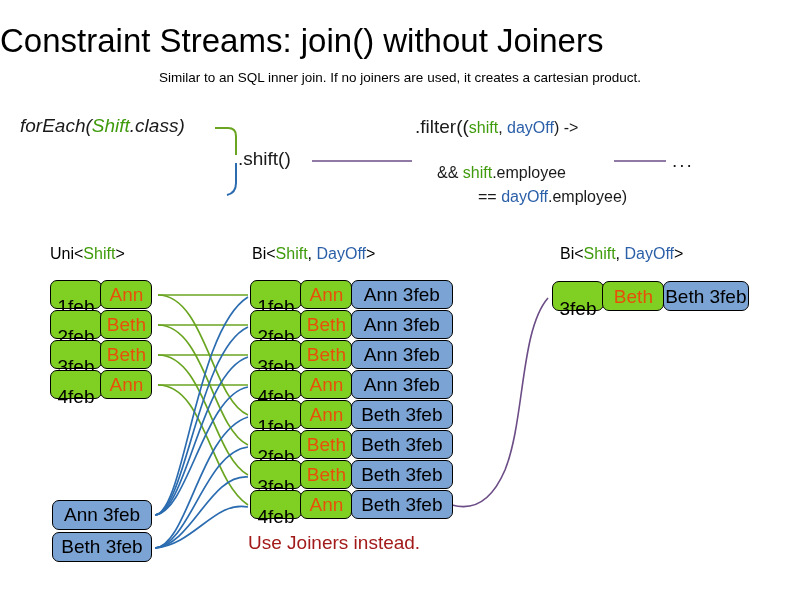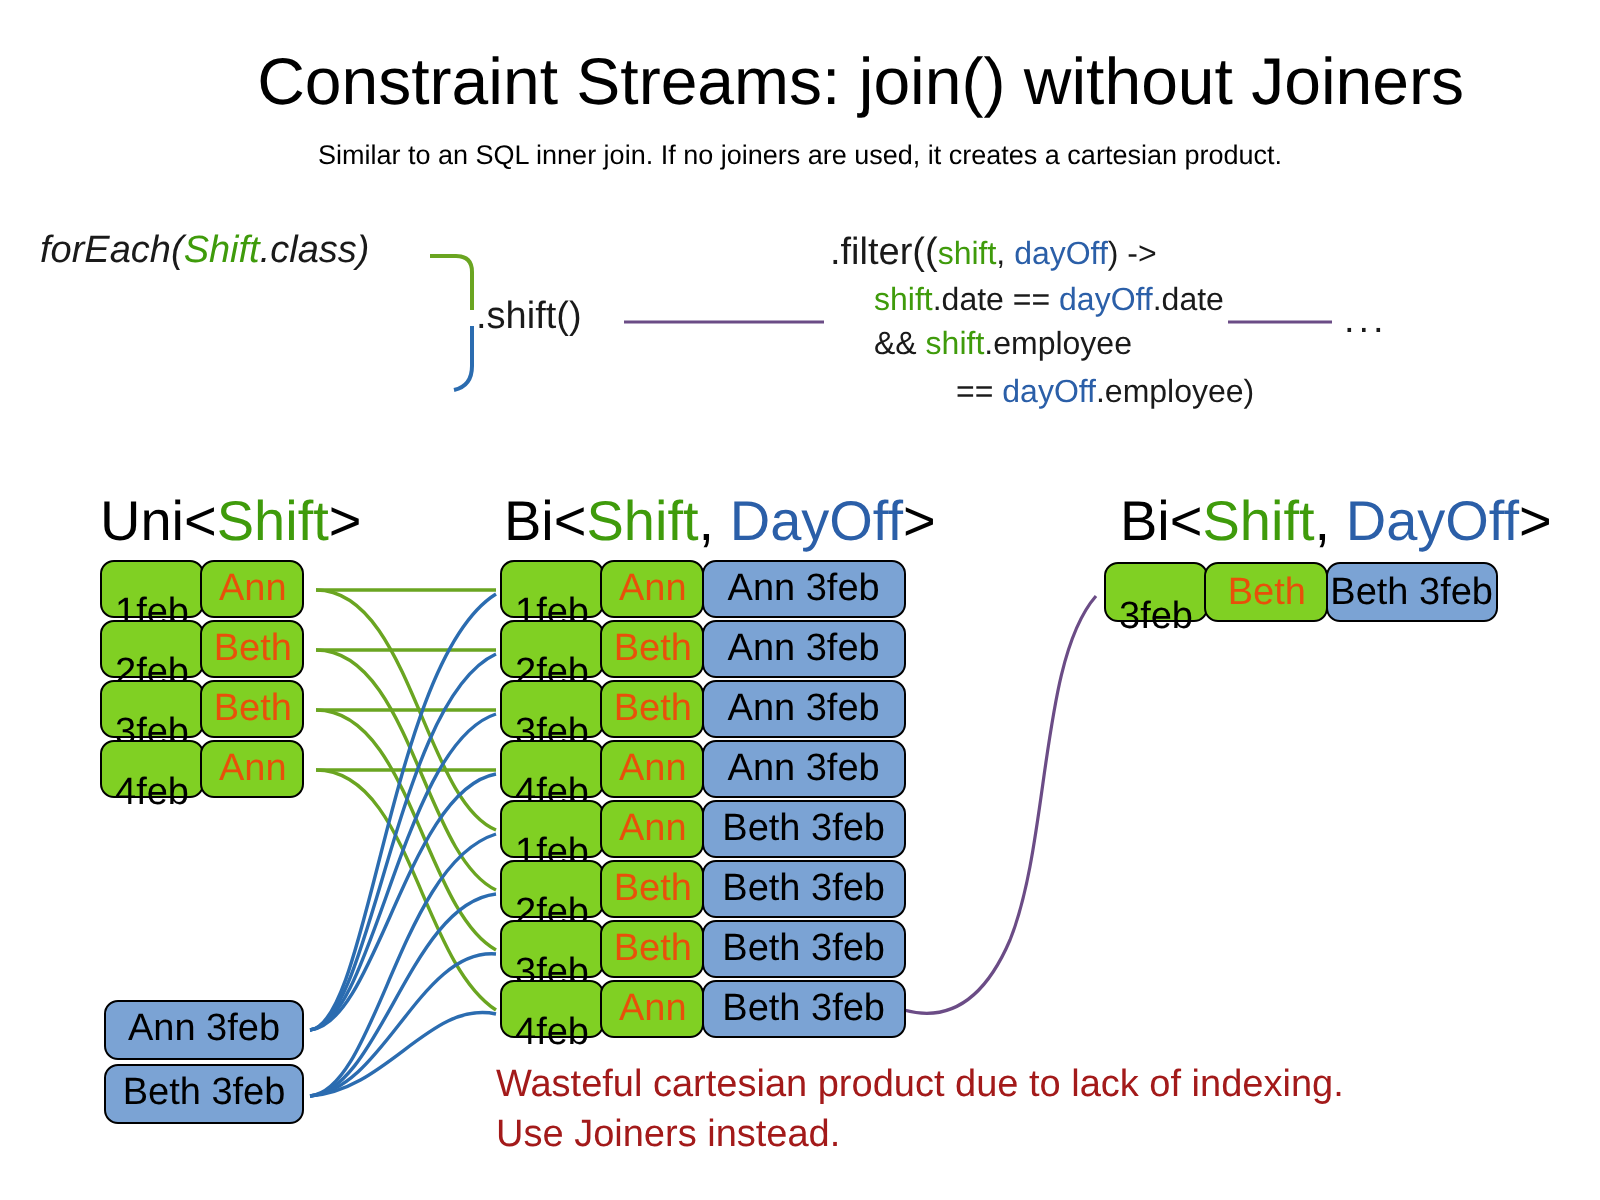--- a/index.html
+++ b/index.html
@@ -5,42 +5,42 @@
   html,body{margin:0;padding:0;}
   body{
     width:800px;height:600px;background:#ffffff;
     font-family:"Liberation Sans", sans-serif;
     color:#000000;overflow:hidden;position:relative;
   }
   #stage{position:absolute;left:0;top:0;width:800px;height:600px;}
   .abs{position:absolute;}
   
   #title{
-    left:0;top:22px;width:732px;text-align:right;
+    left:0;top:22px;width:732px;text-align:left;
     font-size:33px;letter-spacing:0px;color:#000;white-space:nowrap;
   }
   #subtitle{
     left:0;top:70px;width:800px;text-align:center;
     font-size:13.5px;color:#000;white-space:nowrap;
   }
   
   .code{font-size:19px;white-space:nowrap;color:#1a1a1a;}
   .code.small{font-size:16px;}
   .g{color:#3f9b0b;}   
   .b{color:#2b5fa8;}   
   #forEachShift{left:20px;top:115px;font-style:italic;}
   #forEachDayOff{left:20px;top:178px;}
   #joinCall{left:238px;top:148px;}
   #filterL1{left:415px;top:116px;}
   #filterL2{left:437px;top:142px;}
   #filterL3{left:437px;top:164px;}
   #filterL4{left:478px;top:188px;}
   #ellipsis{left:672px;top:150px;font-size:19px;color:#1a1a1a;letter-spacing:2px;}
   
-  .streamlabel{font-size:28px;white-space:nowrap;color:#000;}
+  .streamlabel{font-size:16px;white-space:nowrap;color:#000;}
   #labUniShift{left:50px;top:245px;}
   #labBiMid{left:252px;top:245px;}
   #labBiRight{left:560px;top:245px;}
   #labUniDayOff{left:38px;top:466px;}
   
   .row{position:absolute;height:29px;display:flex;align-items:stretch;}
   .cell{
     border:1.6px solid #000;border-radius:7px;
     display:flex;align-items:center;justify-content:center;
     font-size:19px;line-height:1;box-sizing:border-box;
@@ -115,23 +115,20 @@
     <span>forEach(</span><span class="g">Shift</span><span>.class)</span>
   </div>
 
 
   <div class="abs code" id="joinCall">.shift()</div>
 
   <div class="abs code small" id="filterL1">
     <span style="font-size:19px">.filter((</span><span class="g">shift</span><span>, </span><span class="b">dayOff</span><span>) -&gt;</span>
   </div>
 
-  <div class="abs code small" id="filterL2">
-    <span class="g">shift</span><span>.date == </span><span class="b">dayOff</span><span>.date</span>
-  </div>
 
   <div class="abs code small" id="filterL4">
     <span>== </span><span class="b">dayOff</span><span>.employee)</span>
   </div>
 
   <div class="abs code small" id="filterL3">
     <span>&amp;&amp; </span><span class="g">shift</span><span>.employee</span>
   </div>
 
   <div class="abs" id="ellipsis">...</div>
@@ -290,17 +287,16 @@
       </div>
     <div class="cell green c-emp">
         <span class="emp">Beth</span>
       </div>
     <div class="cell blue c-dayoff">
         <span>Beth 3feb</span>
       </div>
   </div>
 
   <div class="abs" id="warn">
-    <div>Wasteful cartesian product due to lack of indexing.</div>
     <div>Use Joiners instead.</div>
   </div>
 
 </div>
 
 </body></html>

